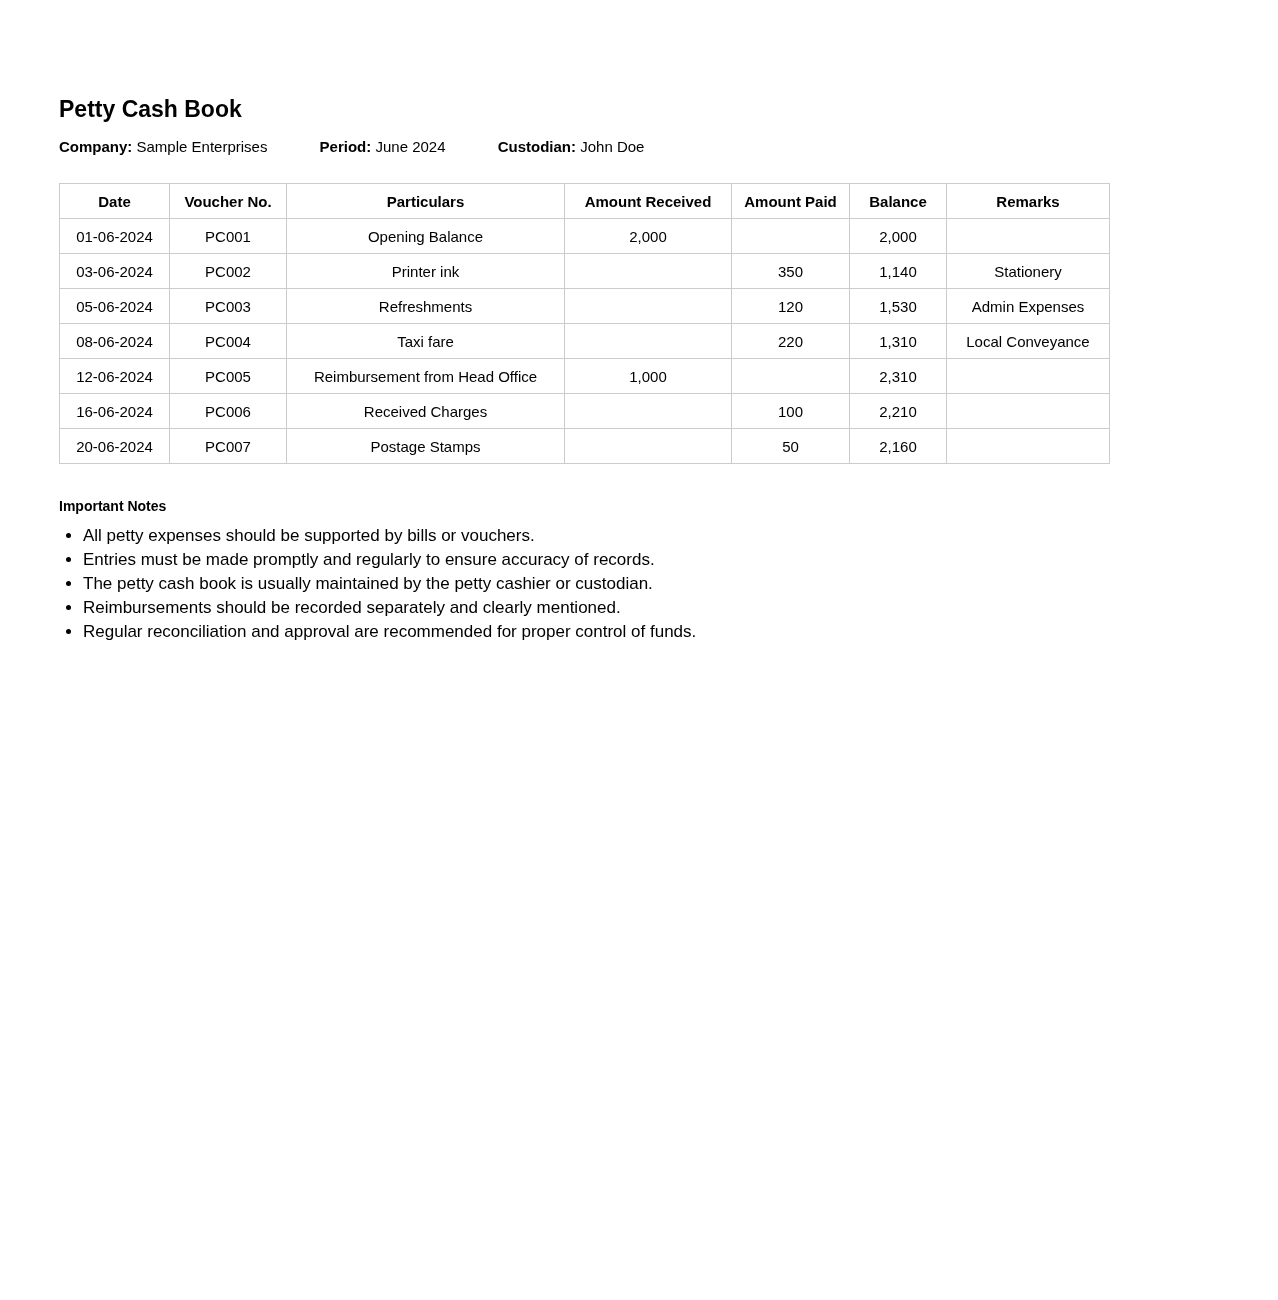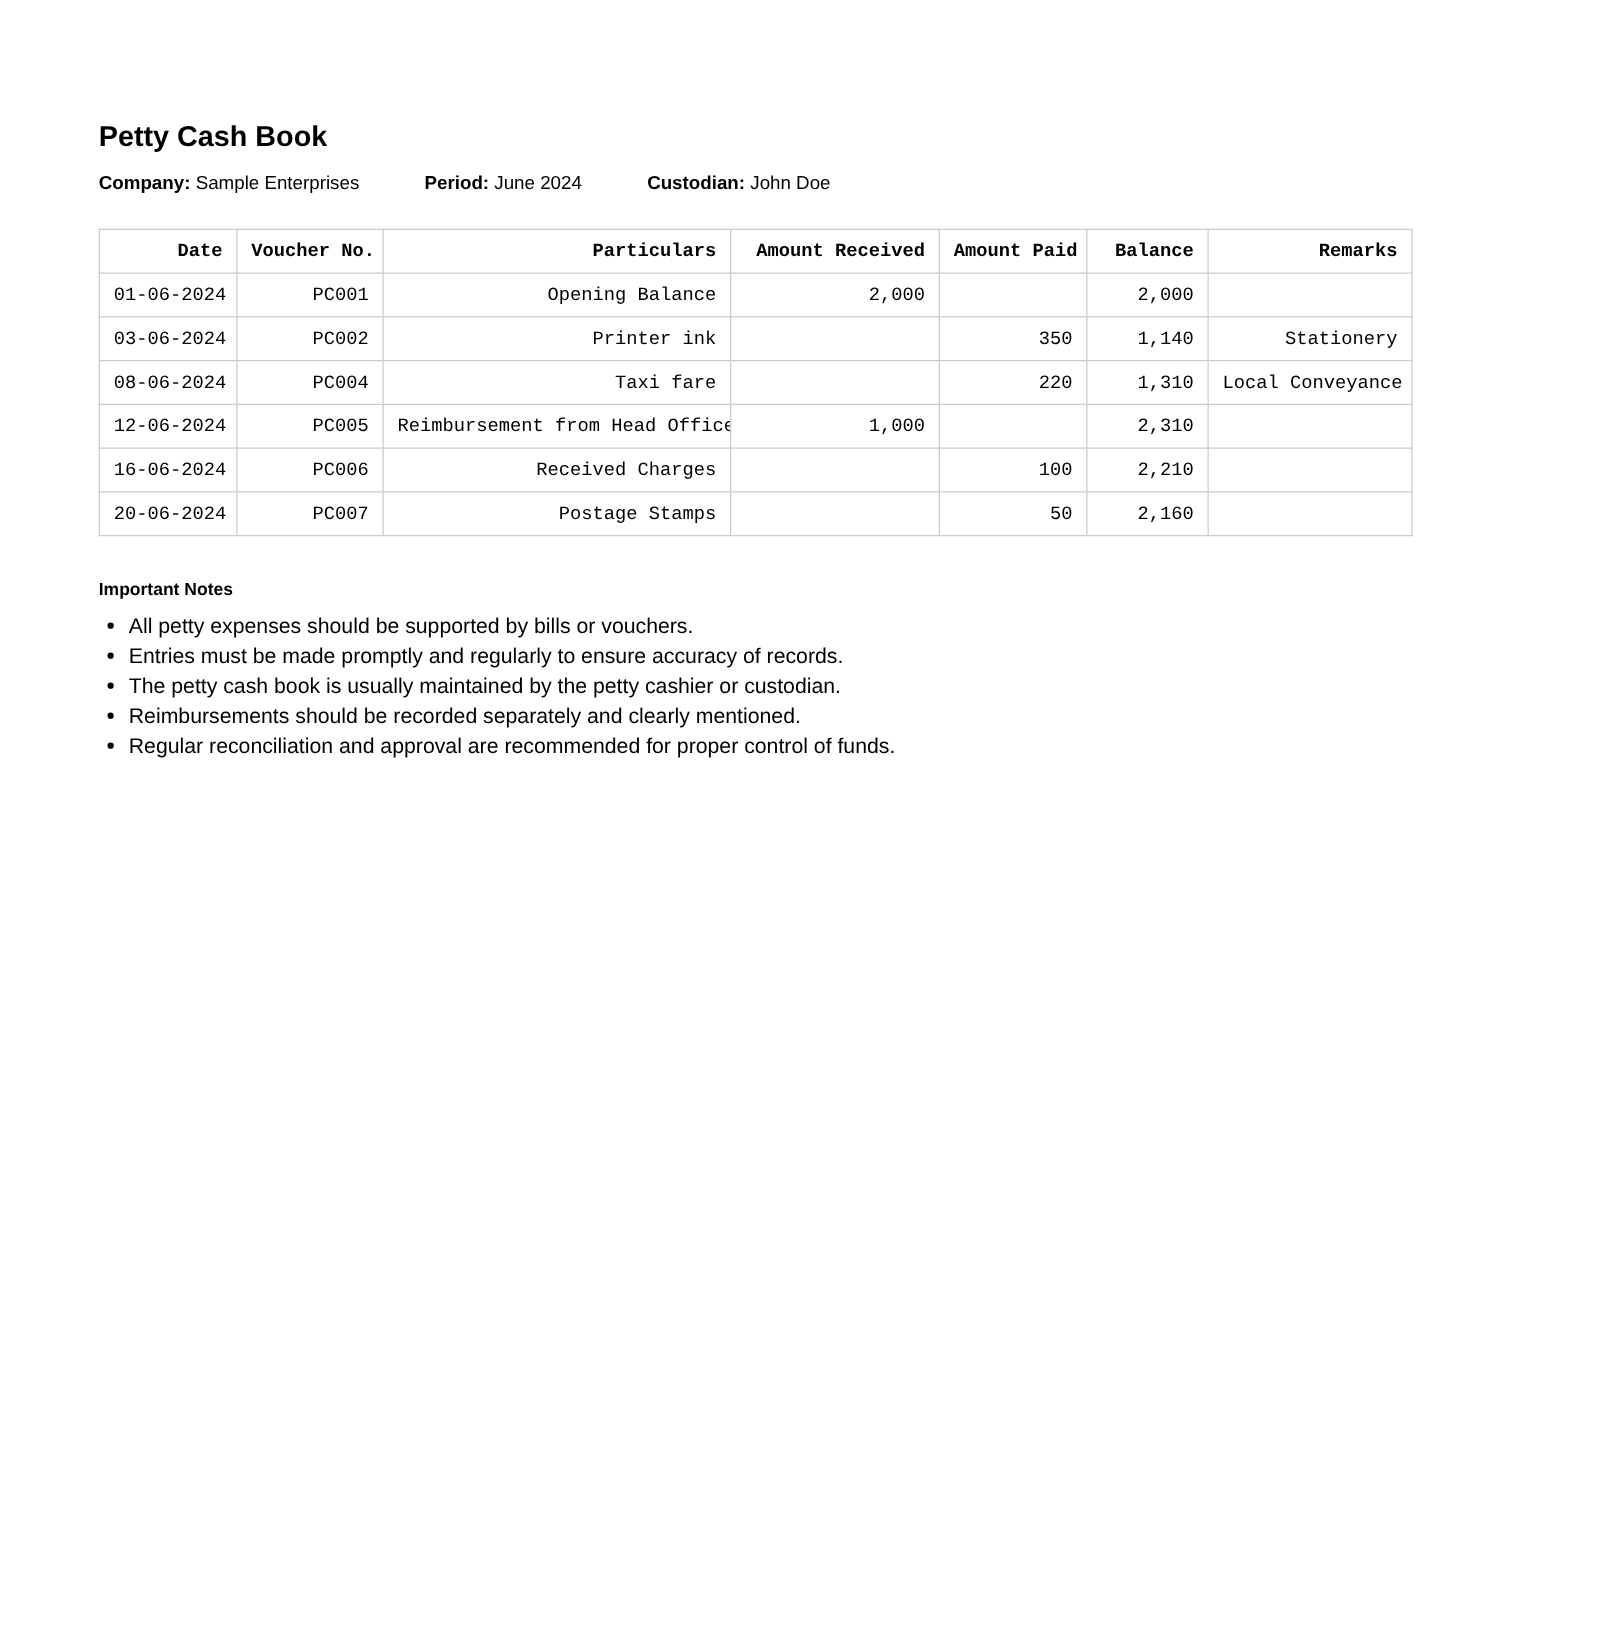--- a/index.html
+++ b/index.html
@@ -4,21 +4,21 @@
 <style>
   html, body {
     margin: 0;
     padding: 0;
     background: #ffffff;
     color: #000000;
     font-family: "Liberation Sans", sans-serif;
   }
   .doc {
     width: 1050px;
-    margin: 97px 0 0 79px;
+    margin: 97px 0 0 59px;
   }
   .title {
     font-size: 23px;
     font-weight: bold;
     line-height: 1.1;
     margin: 0 0 16px 0;
   }
   .meta {
     font-size: 15px;
     line-height: 1.2;
@@ -36,25 +36,24 @@
     border-collapse: collapse;
     table-layout: fixed;
     width: 1050px;
     font-size: 15px;
   }
   table.cashbook th,
   table.cashbook td {
     border: 1px solid #cccccc;
     padding: 8px 11px;
     height: 18px;
-    text-align: right;
+    text-align: center;
     vertical-align: middle;
     overflow: hidden;
     white-space: nowrap;
-    font-family: Liberation Mono, monospace;
   }
   table.cashbook th { font-weight: bold; }
 
   .col-date        { width: 110px; }
   .col-voucher     { width: 117px; }
   .col-particulars { width: 278px; }
   .col-received    { width: 167px; }
   .col-paid        { width: 118px; }
   .col-balance     { width: 97px;  }
   .col-remarks     { width: 163px; }
@@ -122,20 +121,29 @@
       <tr>
         <td>03-06-2024</td>
         <td>PC002</td>
         <td>Printer ink</td>
         <td></td>
         <td>350</td>
         <td>1,140</td>
         <td>Stationery</td>
       </tr>
       <tr>
+        <td>05-06-2024</td>
+        <td>PC003</td>
+        <td>Refreshments</td>
+        <td></td>
+        <td>120</td>
+        <td>1,530</td>
+        <td>Admin Expenses</td>
+      </tr>
+      <tr>
         <td>08-06-2024</td>
         <td>PC004</td>
         <td>Taxi fare</td>
         <td></td>
         <td>220</td>
         <td>1,310</td>
         <td>Local Conveyance</td>
       </tr>
       <tr>
         <td>12-06-2024</td>

